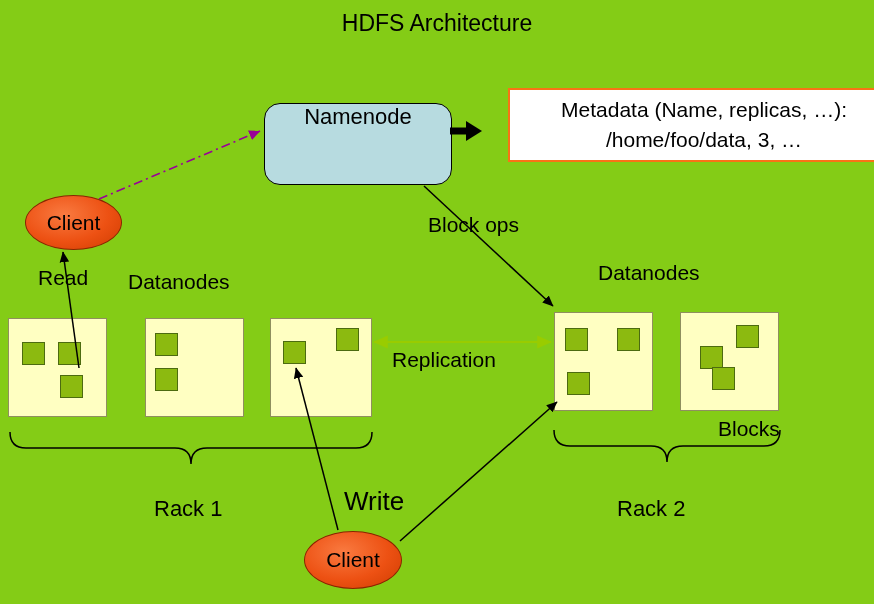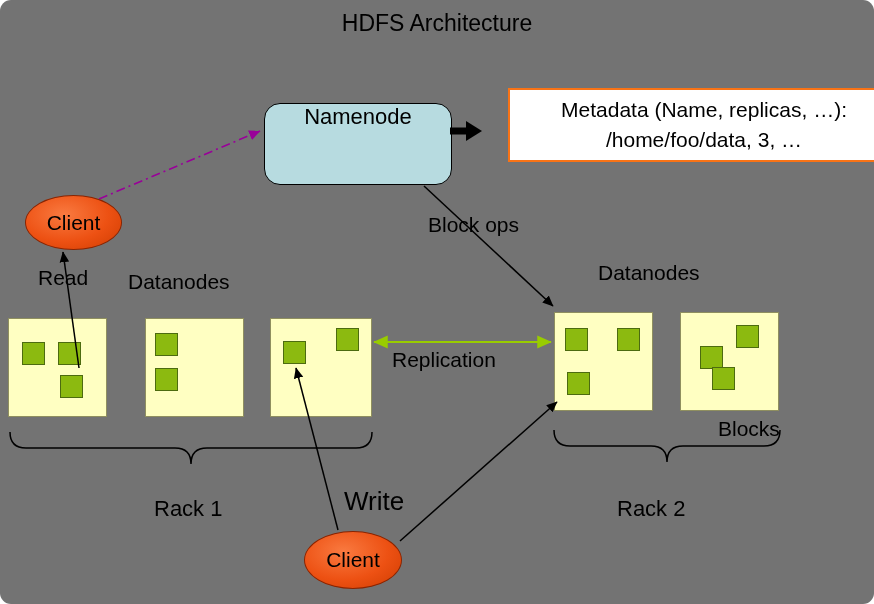--- a/index.html
+++ b/index.html
@@ -5,22 +5,22 @@
   :root{
     --namenode-fill:#b7dbe0;
     --client-fill:#ed5113;
     --datanode-fill:#ffffc2;
     --block-fill:#8cba10;
     --replication-arrow:#99cc00;
     --metadata-ops-arrow:#990099;
   }
   html,body{margin:0;padding:0;background:#fff;}
   .stage{
-    position:relative;width:874px;height:604px;background:#737373;overflow:hidden;
-    font-family:"Liberation Sans",sans-serif;color:#000;border-radius:11px;
+    position:relative;width:874px;height:604px;background:#84cc16;overflow:hidden;
+    font-family:"Liberation Sans",sans-serif;color:#000;
   }
   .lbl{position:absolute;font-size:21px;white-space:nowrap;z-index:3;}
   .title{position:absolute;left:0;right:0;top:10px;text-align:center;font-size:23px;z-index:3;}
   .namenode{
     position:absolute;left:264px;top:103px;width:186px;height:80px;
     background:var(--namenode-fill);border:1.5px solid #000;border-radius:16px;
     display:flex;justify-content:center;font-size:22px;z-index:1;
   }
   .metabox{
     position:absolute;left:508px;top:88px;width:388px;height:70px;

